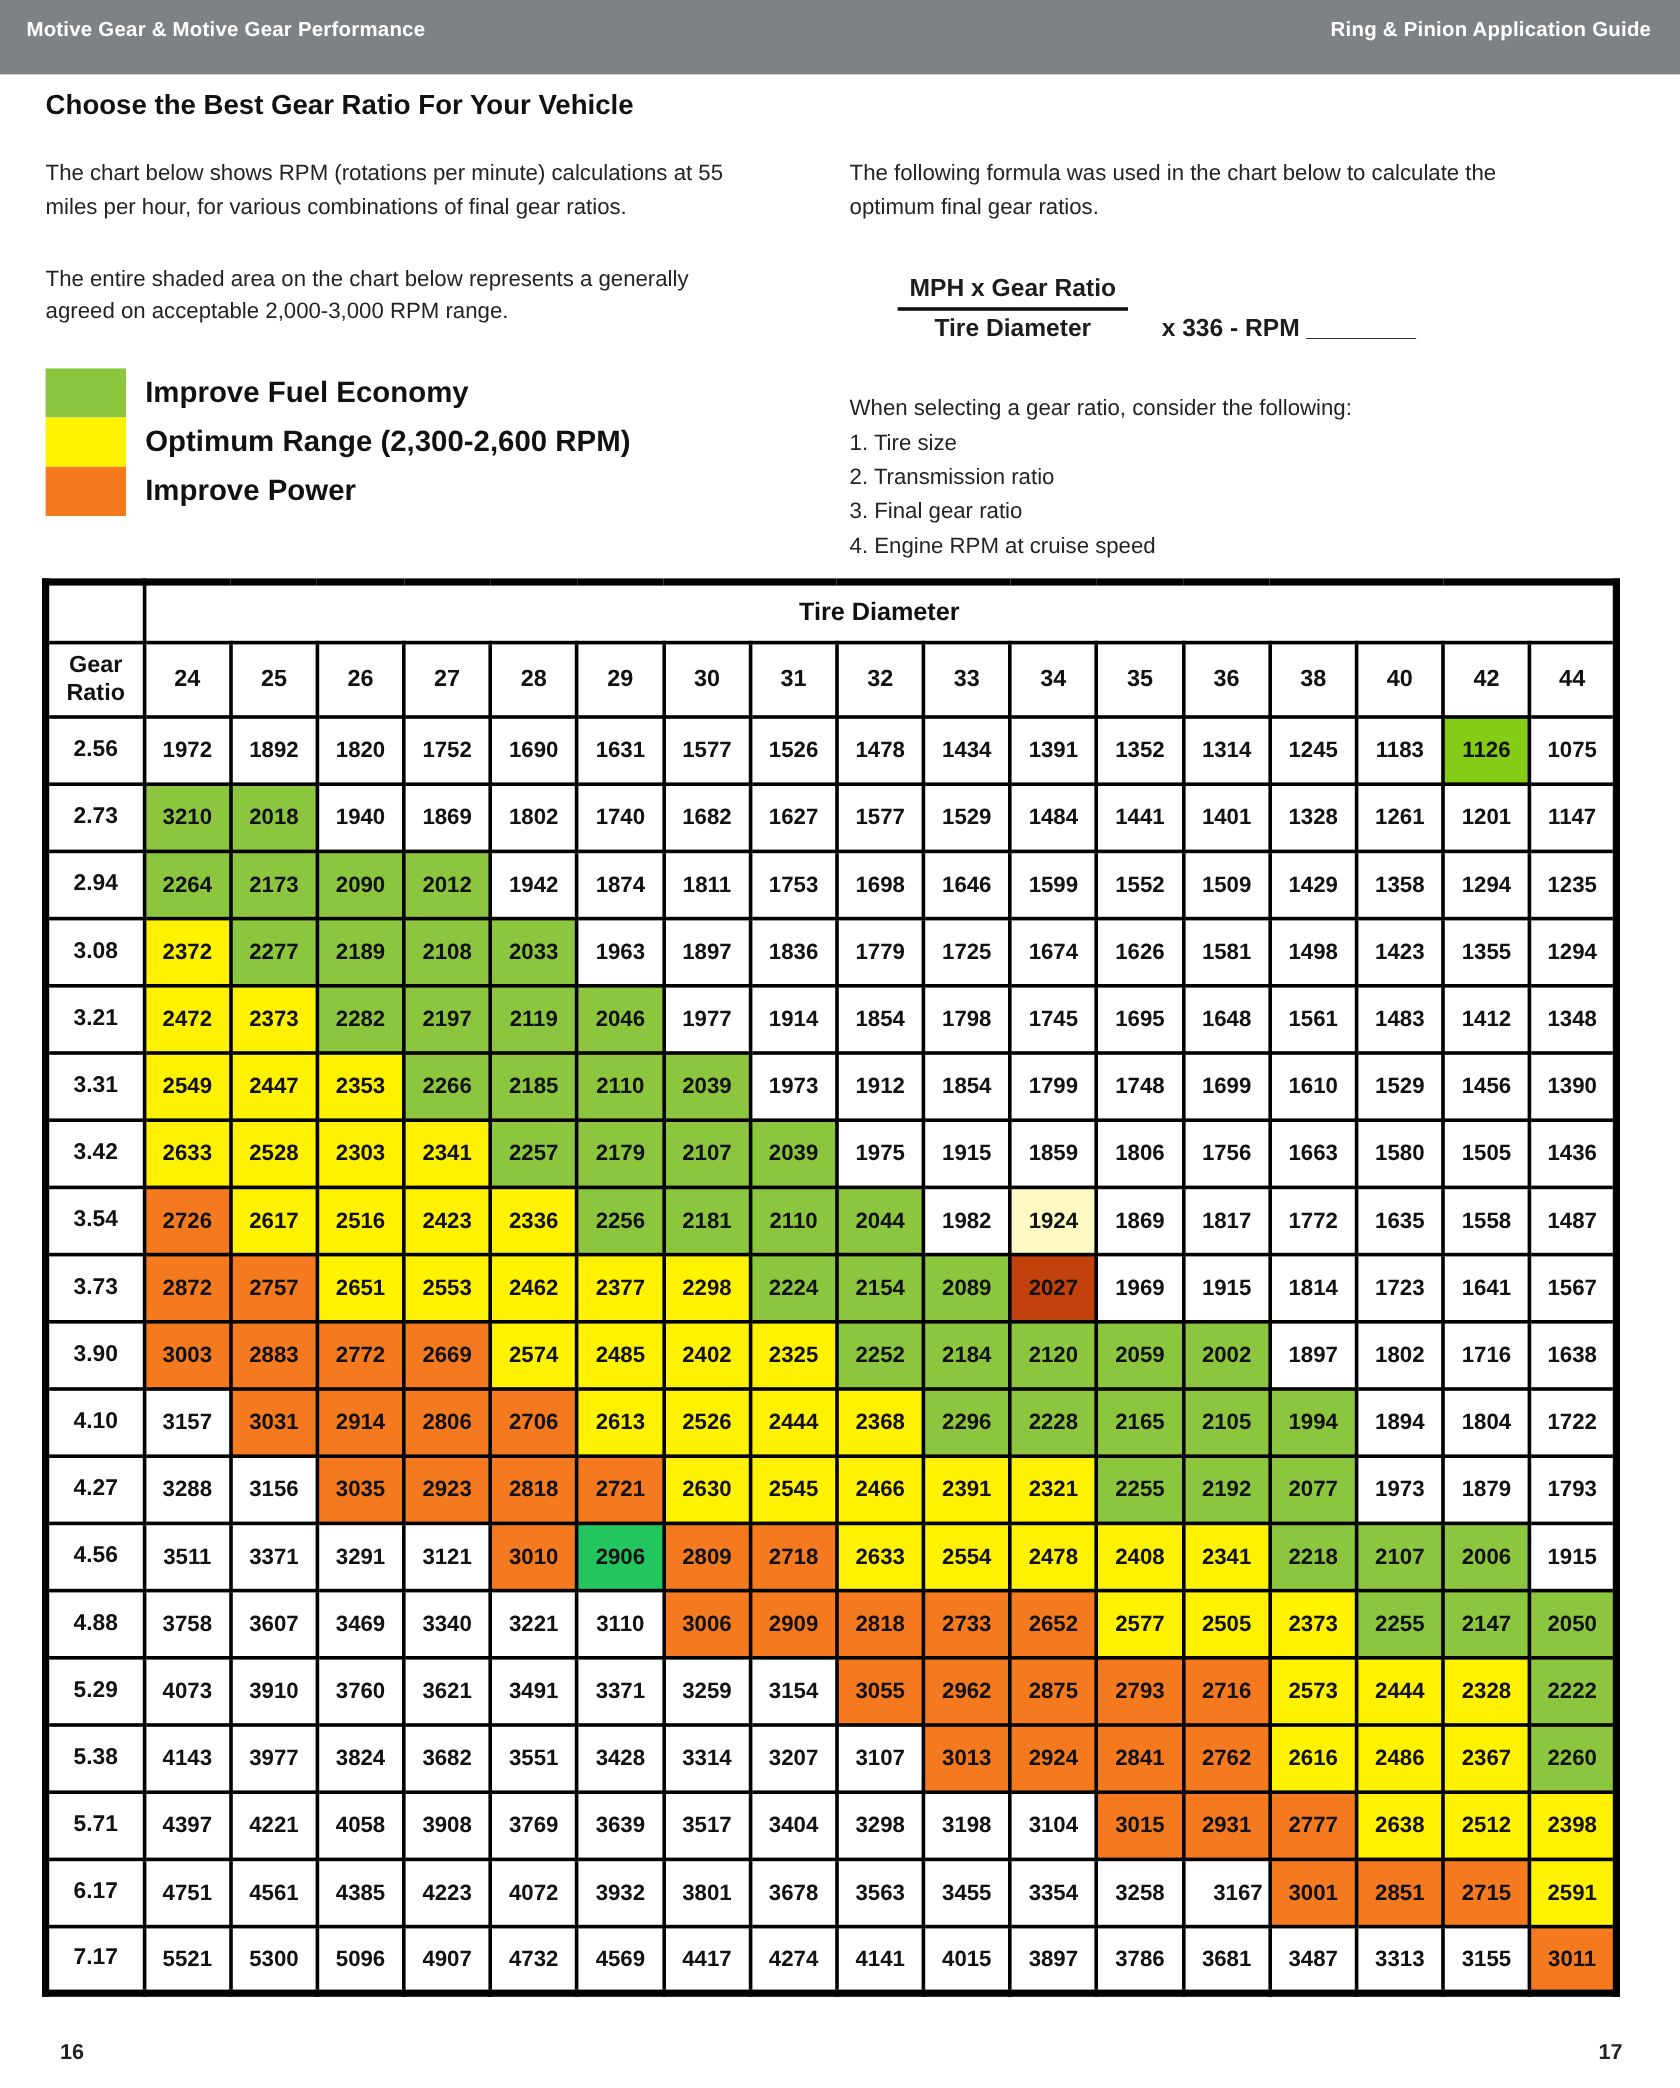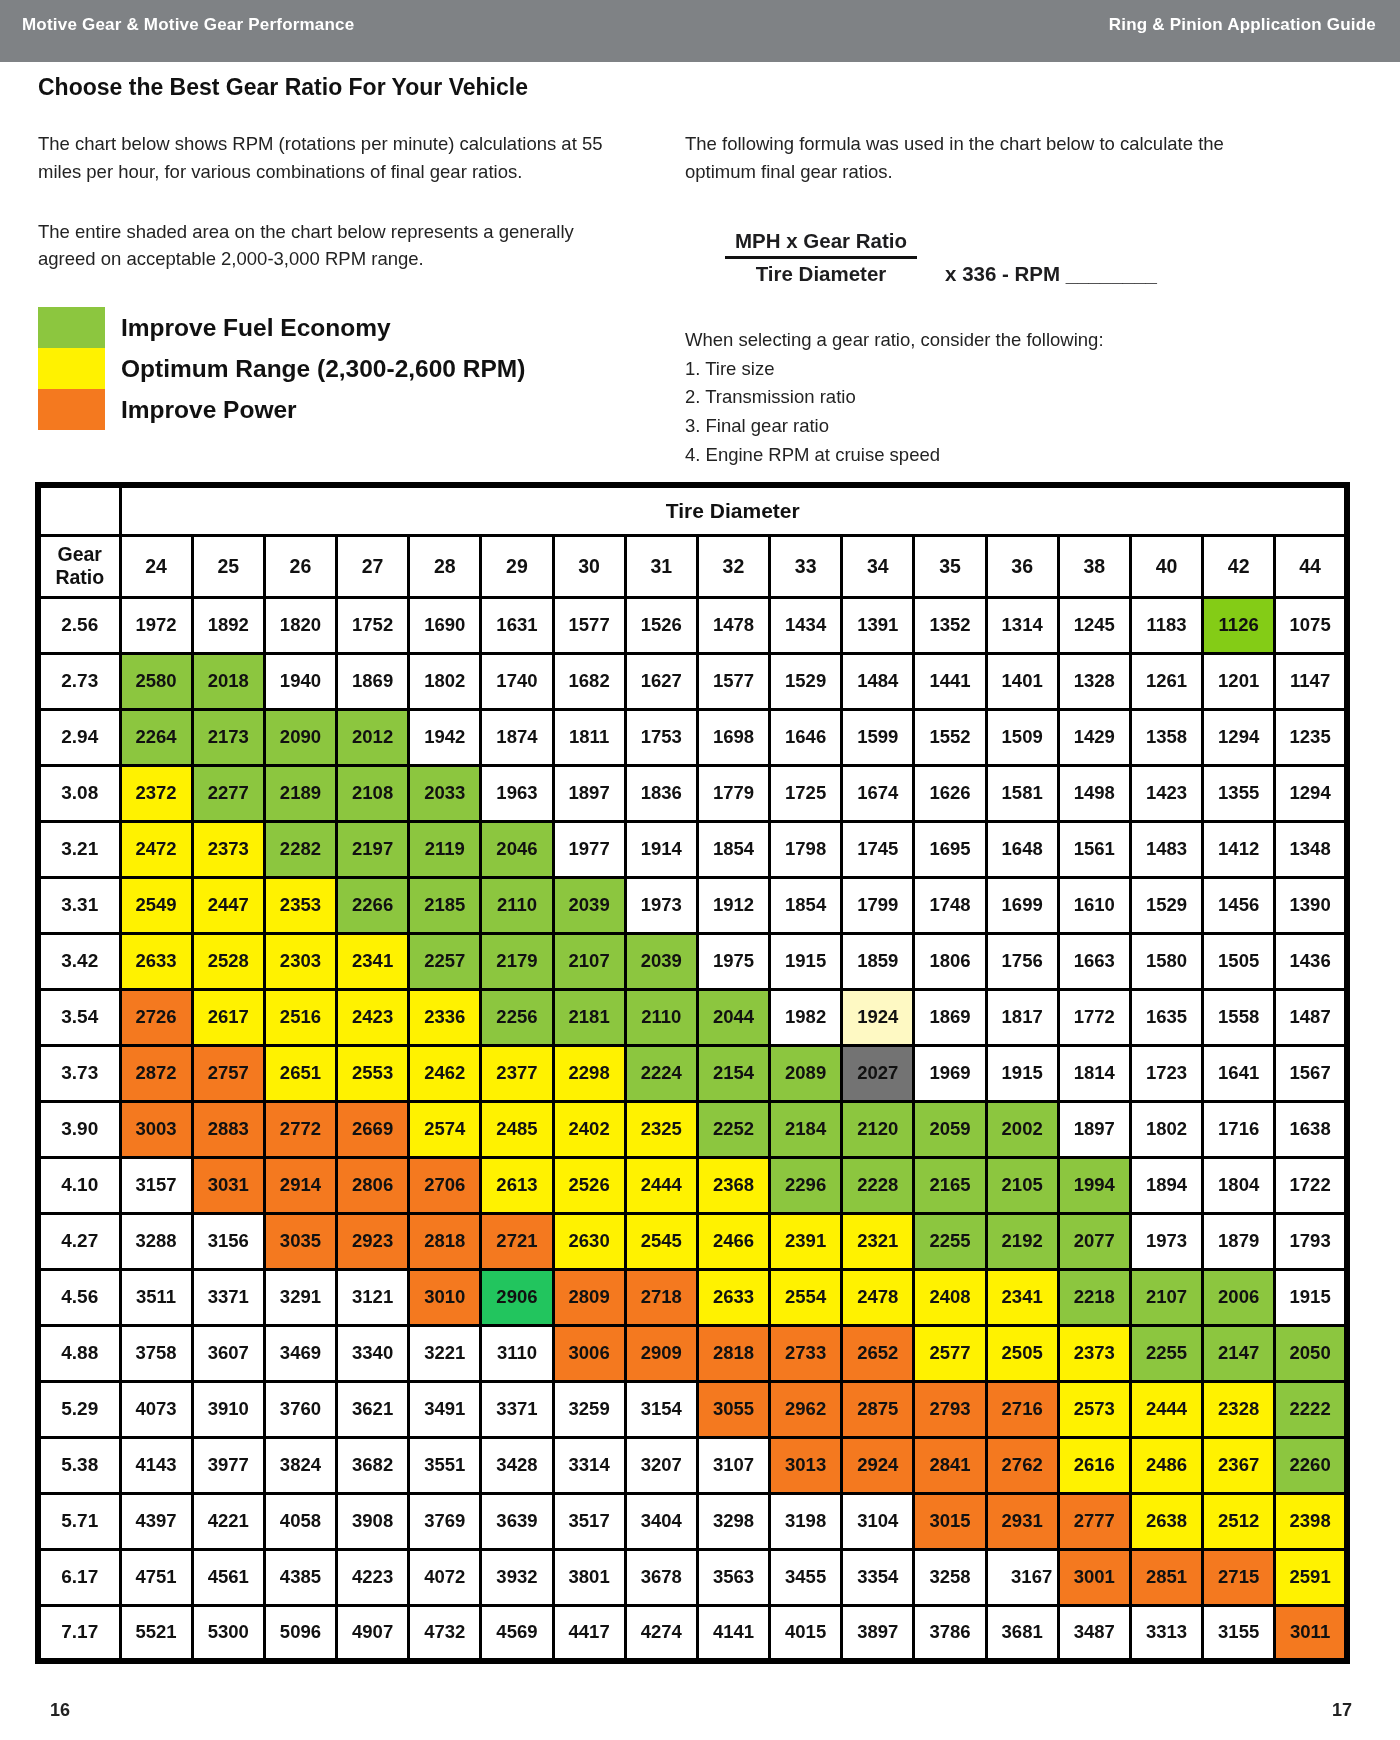--- a/index.html
+++ b/index.html
@@ -35,21 +35,21 @@
     font-weight: bold;
     color: #111;
   }
   .col-left {
     position: absolute;
     left: 38px; top: 130px;
     width: 590px;
   }
   .col-right {
     position: absolute;
-    left: 685px; top: 130px;
+    left: 708px; top: 130px;
     width: 600px;
   }
   .para {
     font-size: 18.5px;
     line-height: 1.5;
     color: #232323;
   }
   .para + .para { margin-top: 32px; }
   .legend { margin-top: 34px; }
   .legend-row {
@@ -257,21 +257,21 @@
           <td style="background: rgb(255, 255, 255);">1391</td>
           <td style="background: rgb(255, 255, 255);">1352</td>
           <td style="background: rgb(255, 255, 255);">1314</td>
           <td style="background: rgb(255, 255, 255);">1245</td>
           <td style="background: rgb(255, 255, 255);">1183</td>
           <td style="background: #84cc16;">1126</td>
           <td style="background: rgb(255, 255, 255);">1075</td>
         </tr>
         <tr class="data-row">
           <th>2.73</th>
-          <td style="background: rgb(140, 198, 63);">2580</td>
+          <td style="background: rgb(140, 198, 63);">3210</td>
           <td style="background: rgb(140, 198, 63);">2018</td>
           <td style="background: rgb(255, 255, 255);">1940</td>
           <td style="background: rgb(255, 255, 255);">1869</td>
           <td style="background: rgb(255, 255, 255);">1802</td>
           <td style="background: rgb(255, 255, 255);">1740</td>
           <td style="background: rgb(255, 255, 255);">1682</td>
           <td style="background: rgb(255, 255, 255);">1627</td>
           <td style="background: rgb(255, 255, 255);">1577</td>
           <td style="background: rgb(255, 255, 255);">1529</td>
           <td style="background: rgb(255, 255, 255);">1484</td>
@@ -407,21 +407,21 @@
           <td style="background: rgb(244, 121, 31);">2872</td>
           <td style="background: rgb(244, 121, 31);">2757</td>
           <td style="background: rgb(255, 242, 0);">2651</td>
           <td style="background: rgb(255, 242, 0);">2553</td>
           <td style="background: rgb(255, 242, 0);">2462</td>
           <td style="background: rgb(255, 242, 0);">2377</td>
           <td style="background: rgb(255, 242, 0);">2298</td>
           <td style="background: rgb(140, 198, 63);">2224</td>
           <td style="background: rgb(140, 198, 63);">2154</td>
           <td style="background: rgb(140, 198, 63);">2089</td>
-          <td style="background: #737373;">2027</td>
+          <td style="background: #c2410c;">2027</td>
           <td style="background: rgb(255, 255, 255);">1969</td>
           <td style="background: rgb(255, 255, 255);">1915</td>
           <td style="background: rgb(255, 255, 255);">1814</td>
           <td style="background: rgb(255, 255, 255);">1723</td>
           <td style="background: rgb(255, 255, 255);">1641</td>
           <td style="background: rgb(255, 255, 255);">1567</td>
         </tr>
         <tr class="data-row">
           <th>3.90</th>
           <td style="background: rgb(244, 121, 31);">3003</td>

